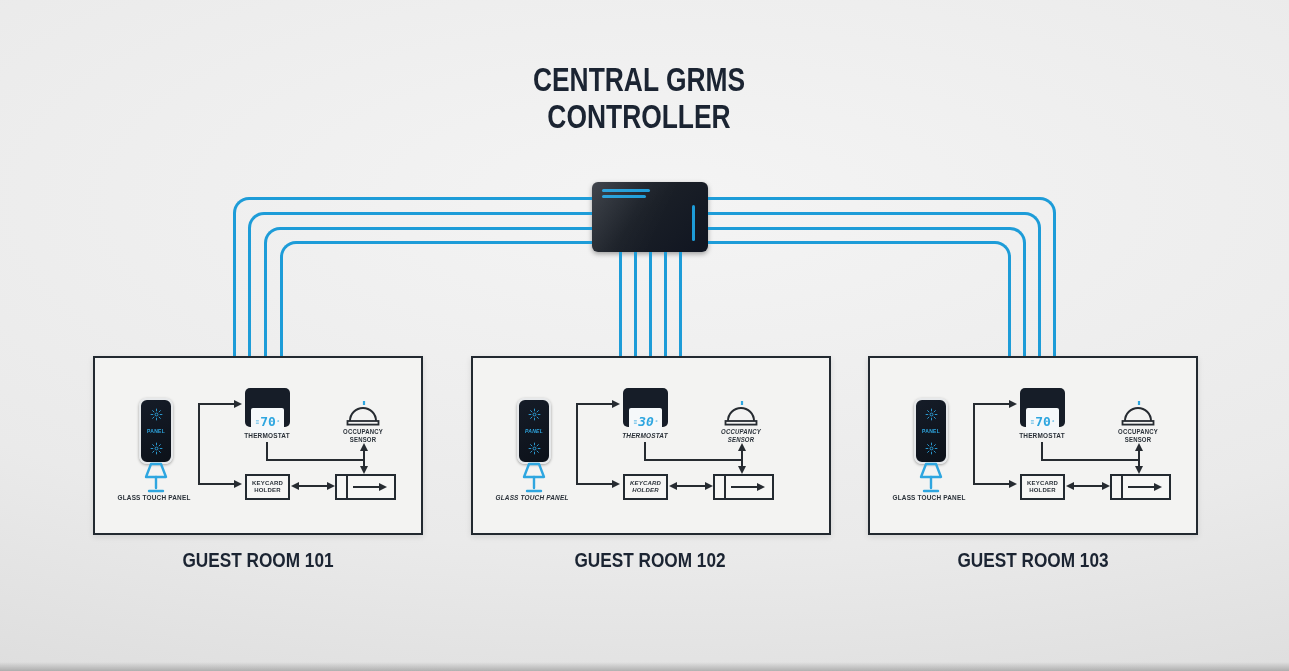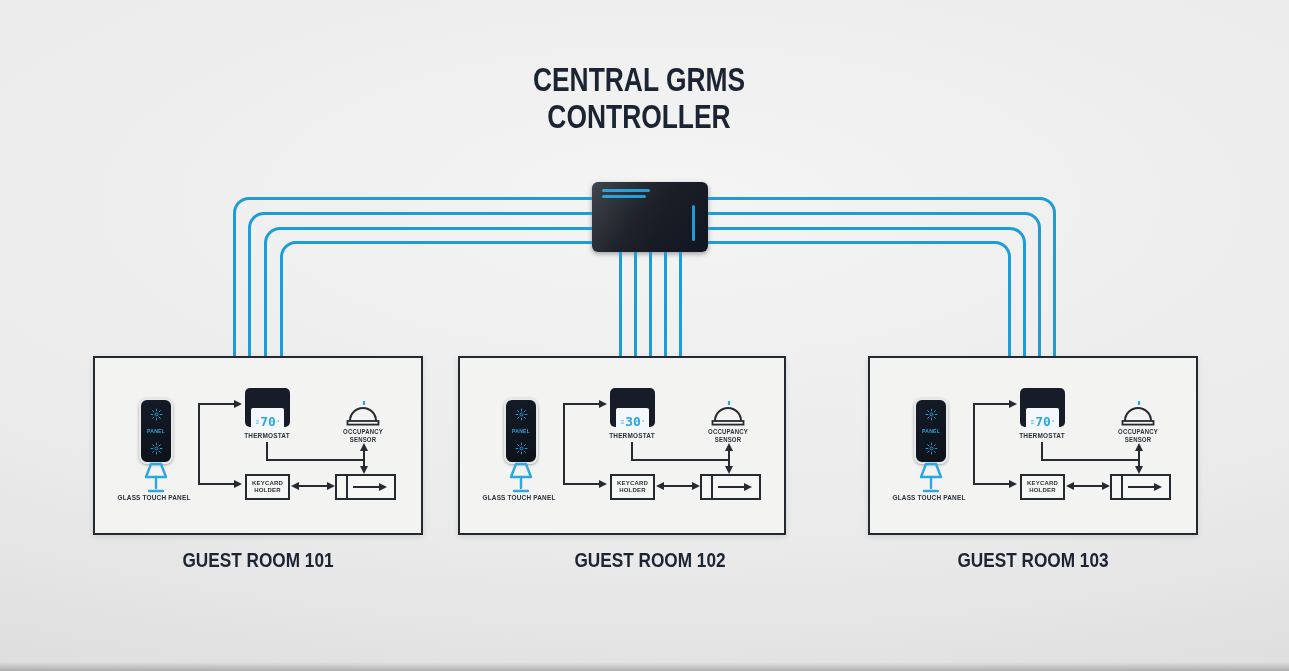--- a/index.html
+++ b/index.html
@@ -206,21 +206,21 @@
     <div class="ah l ah-dl"></div>
     <div class="ah r ah-dr"></div>
     <div class="slot">
       <div class="slot-div"></div>
       <div class="slot-line ln"></div>
       <div class="ah r slot-head"></div>
     </div>
   </div>
   <div class="room-title" style="left:93px;width:330px;">GUEST ROOM 101</div>
 
-  <div class="room" style="left:458px;width:328px;">
+  <div class="room" style="left:471px;width:360px;font-style:italic;">
     <div class="gpanel">
       <svg class="sun" viewBox="0 0 20 20">
         <g stroke="#2ea6e0" stroke-width="1.4" fill="none">
           <circle cx="10" cy="10" r="2.2"></circle>
           <path d="M10 1v4M10 15v4M1 10h4M15 10h4M3.6 3.6l2.9 2.9M13.5 13.5l2.9 2.9M16.4 3.6l-2.9 2.9M6.5 13.5l-2.9 2.9"></path>
         </g>
       </svg>
       <div class="gtext">PANEL</div>
       <svg class="sun" viewBox="0 0 20 20">
         <g stroke="#2ea6e0" stroke-width="1.4" fill="none">

